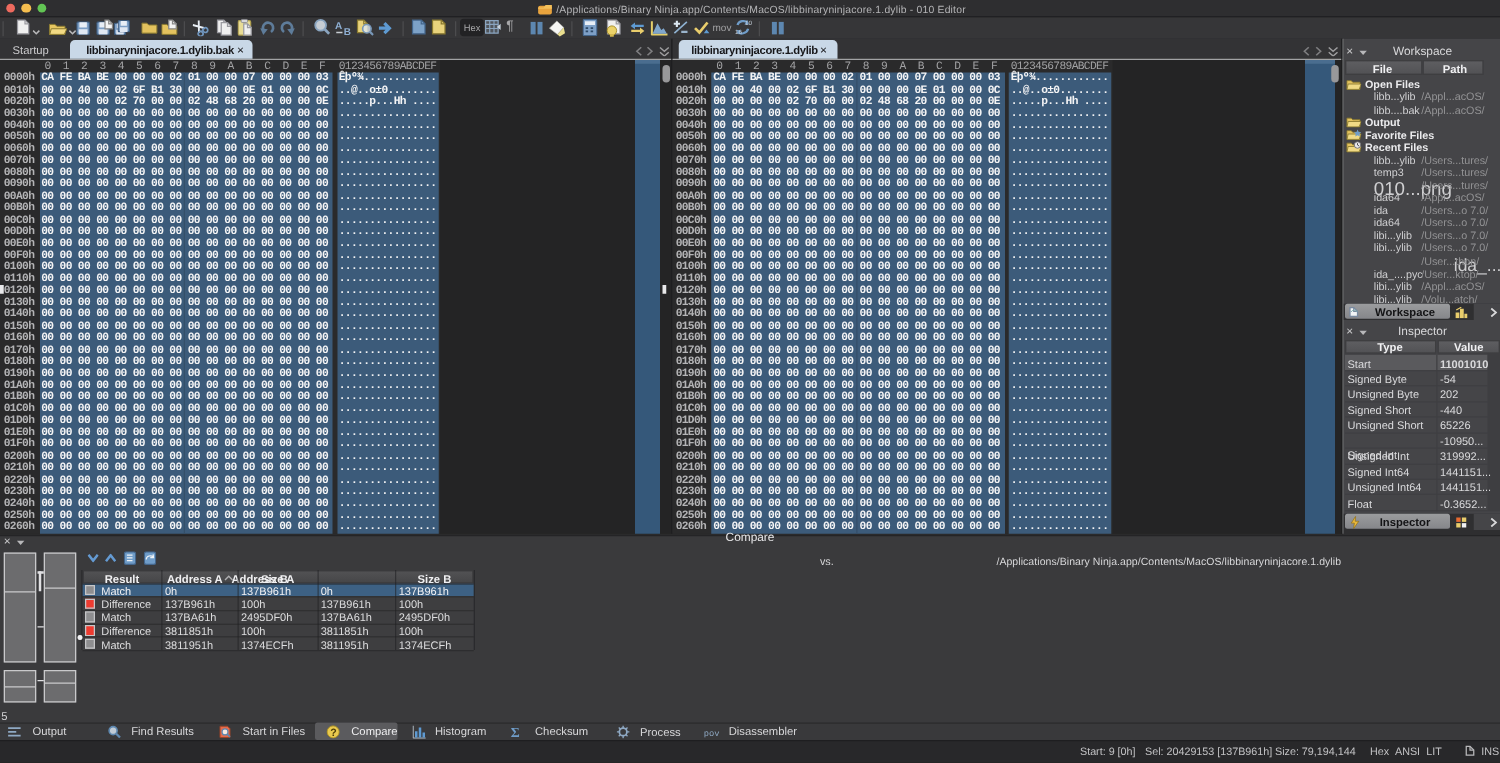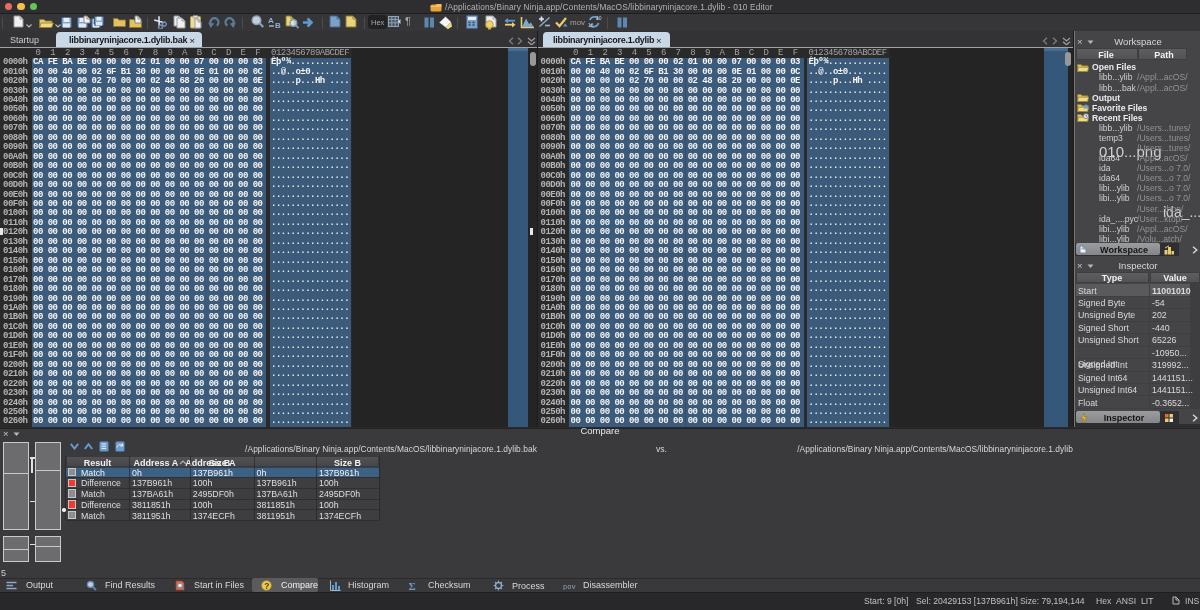--- a/index.html
+++ b/index.html
@@ -634,21 +634,20 @@
       <path d="M0.8 6 L4.5 1.2 L8.2 6" fill="none" stroke="#649ad2" stroke-width="2"></path>
     </svg>
 <svg style="left:99px;top:441px" width="10" height="11" viewBox="0 0 10 11">
       <rect x="0.5" y="0.5" width="9" height="10" rx="1.5" fill="#6f9cc8" stroke="#44668c"></rect>
       <path d="M2.5 3 H7 M2.5 5.2 H7 M2.5 7.4 H7" stroke="#eef2f6" stroke-width="1"></path>
     </svg>
 <svg style="left:115px;top:441px" width="10" height="11" viewBox="0 0 10 11">
       <rect x="0.5" y="0.5" width="9" height="10" rx="1.5" fill="#6f9cc8" stroke="#44668c"></rect>
       <path d="M2 6.5 C2 3.5 6 3 7.5 4.5 M7.5 2.5 L7.8 5 L5.2 5" stroke="#eef2f6" stroke-width="1" fill="none"></path>
     </svg>
-<div style="left:291px;top:443.6px;width:200px;text-align:center;font-size:8.4px;color:#d8d8da;width:320px;left:231px;letter-spacing:0.06px;">/Applications/Binary Ninja.app/Contents/MacOS/libbinaryninjacore.1.dylib.bak</div>
 <div style="left:656px;top:444.3px;font-size:8.6px;color:#d8d8da;">vs.</div>
 <div style="left:835px;top:443.6px;width:200px;text-align:center;font-size:8.4px;color:#d8d8da;width:300px;left:785px;letter-spacing:0.06px;">/Applications/Binary Ninja.app/Contents/MacOS/libbinaryninjacore.1.dylib</div>
 <div style="left:65.7px;top:456.2px;width:313.0px;height:10.400000000000034px;background:linear-gradient(#525254,#464648);border:1px solid #3a3a3c;box-sizing:border-box;"></div>
 <div style="left:-2.4499999999999886px;top:457.8px;width:200px;text-align:center;font-size:9px;color:#f0f0f2;font-weight:bold;">Result</div>
 <div style="left:55.85000000000002px;top:457.8px;width:200px;text-align:center;font-size:9px;color:#f0f0f2;font-weight:bold;">Address A</div>
 <div style="left:122.15px;top:457.8px;width:200px;text-align:center;font-size:9px;color:#f0f0f2;font-weight:bold;">Size A</div>
 <div style="left:185.2px;top:457.8px;width:200px;text-align:left;font-size:9px;color:#f0f0f2;font-weight:bold;">Address B</div>
 <div style="left:247.54999999999995px;top:457.8px;width:200px;text-align:center;font-size:9px;color:#f0f0f2;font-weight:bold;">Size B</div>
 <svg style="left:179px;top:460px" width="8" height="5" viewBox="0 0 8 5">
       <path d="M1 4 L4 1 L7 4" fill="none" stroke="#b0b0b2" stroke-width="1.1"></path>

